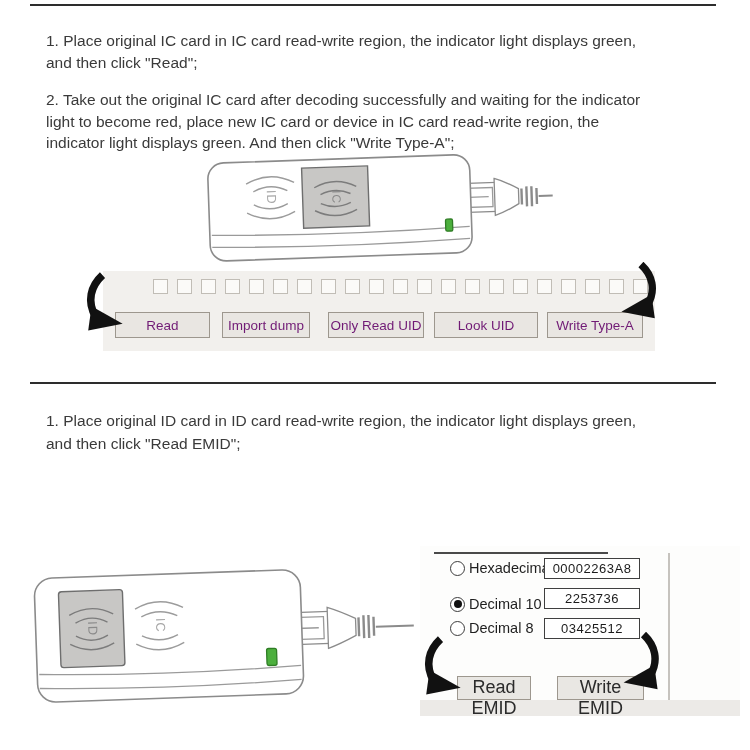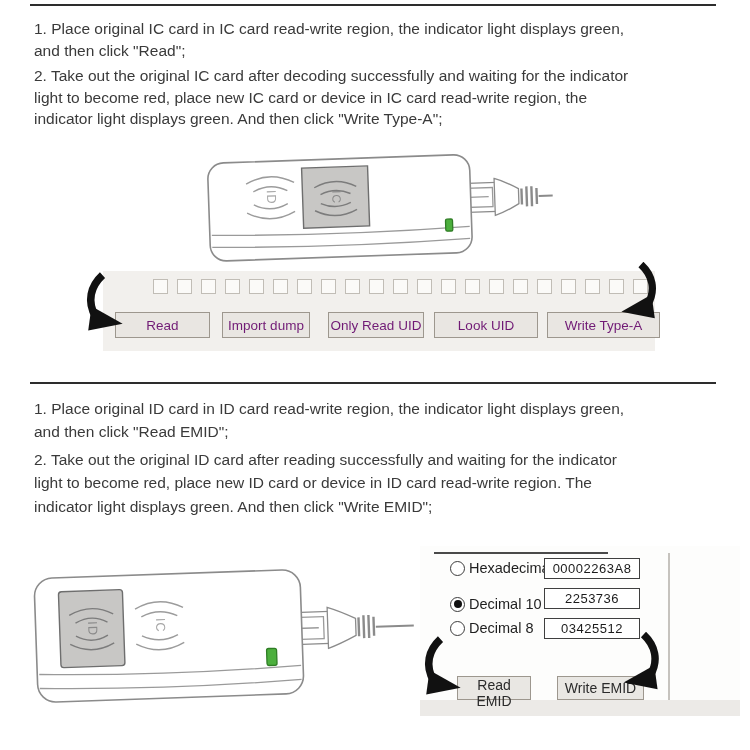--- a/index.html
+++ b/index.html
@@ -1,20 +1,20 @@
 <!DOCTYPE html>
 <html><head>
 <meta charset="utf-8">
 <style>
   html,body{margin:0;padding:0;background:#fff;}
   .page{position:relative;width:750px;height:750px;background:#fff;overflow:hidden;
         font-family:"Liberation Sans",sans-serif;}
   .hr{position:absolute;left:30px;width:686px;height:2px;background:#2d2d2d;}
   .steps{position:absolute;left:30px;width:692px;color:#3a3a3a;font-size:15.5px;}
-  .steps p{margin:4px;white-space:pre-line;}
+  .steps p{margin:16px;white-space:pre-line;}
   .steps--ic{top:14px;line-height:21.6px;}
   .steps--id{top:393px;line-height:23.4px;}
 
   
   .tpanel{position:absolute;left:103px;top:271px;width:552px;height:80px;background:#f2f0ed;}
   .cbrow{position:absolute;left:50px;top:8px;display:flex;gap:9px;}
   .cb{width:13px;height:13px;background:#fbfaf8;border:1px solid #c1bdb6;}
   .tbtn{position:absolute;top:41px;height:26px;background:#e9e6e2;border:1px solid #9d978e;
         font-family:"Liberation Sans",sans-serif;font-size:13.5px;color:#701a75;padding:0;}
 
@@ -25,21 +25,21 @@
   .fpanel .bstrip{position:absolute;left:0;top:154px;width:320px;height:16px;background:#eceae7;}
   .frow{position:absolute;left:30px;height:24px;display:flex;align-items:center;}
   .radio{width:13px;height:13px;border:1.5px solid #3c3c3c;border-radius:50%;background:#fff;
          position:relative;flex:0 0 auto;}
   .radio.on::after{content:"";position:absolute;inset:2.5px;background:#111;border-radius:50%;}
   .rlabel{margin-left:4px;font-size:14.5px;color:#1f1f1f;}
   .finput{position:absolute;left:124px;width:94px;height:19px;border:1.5px solid #3f3f3f;
           background:#fff;font-size:13px;color:#1b1b1b;display:flex;align-items:center;
           justify-content:center;letter-spacing:.5px;}
   .fbtn{position:absolute;top:130px;height:24px;background:#e9e7e3;border:1px solid #9d978e;
-        font-family:"Liberation Sans",sans-serif;font-size:14px;color:#2b2b2b;padding:0;}
+        font-family:"Liberation Sans",sans-serif;font-size:18px;color:#2b2b2b;padding:0;}
 
   .arrow{position:absolute;}
   .mirror{transform:scaleX(-1);}
   svg{display:block;}
 </style>
 </head>
 <body>
 
 <div class="page">
 
@@ -106,40 +106,37 @@
         <div class="cb"></div>
         <div class="cb"></div>
         <div class="cb"></div>
         <div class="cb"></div>
         <div class="cb"></div>
       </div>
     <button class="tbtn" style="left:12px;width:95px;">Read</button>
     <button class="tbtn" style="left:119px;width:88px;">Import dump</button>
     <button class="tbtn" style="left:225px;width:96px;">Only Read UID</button>
     <button class="tbtn" style="left:331px;width:104px;">Look UID</button>
-    <button class="tbtn" style="left:444px;width:113px;">Write Type-A</button>
+    <button class="tbtn" style="left:444px;width:96px;">Write Type-A</button>
   </div>
 
   <svg class="arrow" style="left:84px;top:272px;" width="42" height="60" viewBox="0 0 50 70">
     <path d="M22 3 C8 16 3 34 14 53" stroke="#111" stroke-width="9" fill="none"></path>
     <polygon points="9,40 46,61 5,69" fill="#111"></polygon>
   </svg>
   <svg class="arrow mirror" style="left:616px;top:262px;" width="45" height="57" viewBox="0 0 50 70">
     <path d="M22 3 C8 16 3 34 14 53" stroke="#111" stroke-width="9" fill="none"></path>
     <polygon points="9,40 46,61 5,69" fill="#111"></polygon>
   </svg>
 
   <div class="hr" style="top:382px;"></div>
 
   <div class="steps steps--id">
     <p>1. Place original ID card in ID card read-write region, the indicator light displays green,
 and then click "Read EMID";</p>
-    <p>2. Take out the original ID card after reading successfully and waiting for the indicator
-light to become red, place new ID card or device in ID card read-write region. The
-indicator light displays green. And then click "Write EMID";</p>
   </div>
 
   <svg class="arrow" style="left:18px;top:556px;" width="400" height="160" viewBox="0 0 400 160">
     <g transform="rotate(-2 150 80)" fill="none" stroke="#8b8b8b" stroke-width="1.3">
       <g>
         <rect x="270" y="61" width="42" height="32" fill="#fff"></rect>
         <rect x="275" y="66" width="31" height="22" fill="#fff" stroke="#9a9a9a"></rect>
         <path d="M279 77 h22" stroke="#9a9a9a"></path>
         <path d="M310 57 C322 61 330 65 338 69 L338 86 C330 90 322 94 310 98 Z" fill="#fff"></path>
         <path d="M341 68 v19 M346 66 v23 M351 66 v23 M356 68 v19" stroke-width="2.4"></path>

